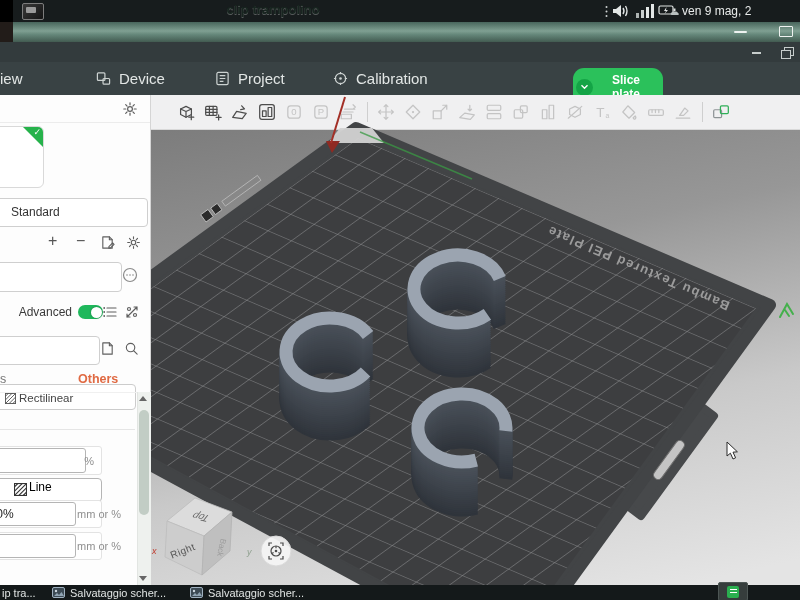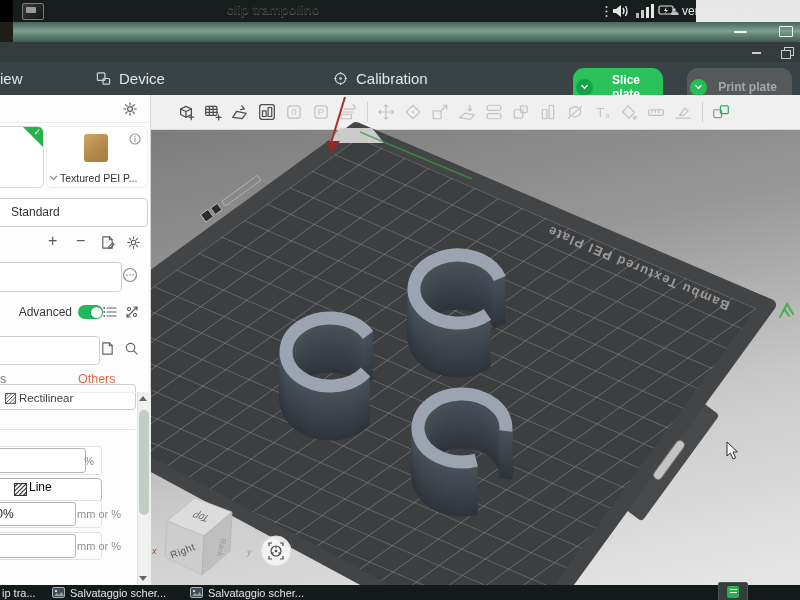--- a/index.html
+++ b/index.html
@@ -1,20 +1,20 @@
 <!DOCTYPE html>
 <html><head>
 <meta charset="utf-8">
 <style>
   html,body{margin:0;padding:0;background:#666;}
   #screen{position:relative;width:800px;height:600px;overflow:hidden;background:#e8e8e8;
           font-family:"Liberation Sans","DejaVu Sans",sans-serif;-webkit-font-smoothing:antialiased;}
   .abs{position:absolute;}
   
-  #sysbar{left:0;top:0;width:696px;height:22px;background:#171c1d;}
+  #sysbar{left:0;top:0;width:800px;height:22px;background:#171c1d;}
   #sysbar .blk{left:0;top:0;width:13px;height:22px;background:#000;}
   #launcher{left:22px;top:3px;width:20px;height:15px;border:1px solid #7d7d7d;border-radius:2px;
             background:linear-gradient(135deg,#3a3a3a,#141414);}
   #launcher::after{content:"";position:absolute;left:3px;top:3px;width:10px;height:6px;background:#9a9a9a;border-radius:1px;}
   .trayicon{color:#dfe3e2;}
   #clock{left:682px;top:4px;width:118px;color:#e8ebea;font-size:12px;white-space:nowrap;overflow:hidden;}
   
   #titlebar{left:0;top:22px;width:800px;height:20px;
     background:linear-gradient(180deg,#44605655 ,#44605655),linear-gradient(180deg,#4a685e 0%,#9dbfb0 45%,#779c8d 62%,#42594f 100%);}
   #titlebar .blk{left:0;top:0;width:13px;height:20px;background:#221c19;}
@@ -118,43 +118,42 @@
     <div class="navtab" style="left:0px">
       <span>iew</span>
     </div>
     <div class="navtab" style="left:96px">
       <svg viewBox="0 0 16 16">
           <rect x="1.5" y="2" width="8" height="8" rx="1"></rect>
           <rect x="7.5" y="8" width="7" height="6" rx="1"></rect>
         </svg>
       <span>Device</span>
     </div>
+    <div class="navtab" style="left:215px">
+      <svg viewBox="0 0 16 16">
+          <rect x="2" y="1.5" width="12" height="13" rx="1.5"></rect>
+          <path d="M5 5h6M5 8h6M5 11h4"></path>
+        </svg>
+      <span>Project</span>
+    </div>
     <div class="navtab" style="left:333px">
       <svg viewBox="0 0 16 16">
           <circle cx="8" cy="8" r="5.5"></circle>
           <circle cx="8" cy="8" r="1.4" fill="#ccd2d1" stroke="none"></circle>
           <path d="M8 1v2.5M8 12.5V15M1 8h2.5M12.5 8H15"></path>
         </svg>
       <span>Calibration</span>
     </div>
     <div class="pill" style="left:573px;width:90px;background:#2bc15b">
       <span class="chev" style="background:#14a446">
         <svg viewBox="0 0 10 7">
             <path d="M1.5 1.5 5 5l3.5-3.5"></path>
           </svg>
         </span>
       <span class="lbl" style="color:#fff">Slice plate</span>
-    </div>
-    <div class="pill" style="left:687px;width:105px;background:#56595a">
-      <span class="chev" style="background:#27bd56">
-        <svg viewBox="0 0 10 7">
-            <path d="M1.5 1.5 5 5l3.5-3.5"></path>
-          </svg>
-        </span>
-      <span class="lbl" style="color:#a4a8a8">Print plate</span>
     </div>
   </div>
 
   <div class="abs" id="vpbg"></div>
   <div class="abs" id="vptoolbar">
       <span class="tbico">
         <svg viewBox="0 0 16 16">
           <path d="M3.2 5.3 8 3l4.8 2.3v4.9L8 12.7l-4.8-2.5z"></path>
           <path d="M3.2 5.3 8 7.6l4.8-2.3M8 7.6v5.1"></path>
           <path d="M12.7 10.4v4.4M10.5 12.6h4.4"></path>
@@ -421,34 +420,20 @@
           <circle cx="8" cy="8" r="2.4"></circle>
           <path d="M8 1.8v2M8 12.2v2M1.8 8h2M12.2 8h2M3.7 3.7l1.4 1.4M10.9 10.9l1.4 1.4M12.3 3.7l-1.4 1.4M5.1 10.9l-1.4 1.4"></path>
         </svg></span>
     <div style="position:absolute;left:0;top:27px;width:150px;border-top:1px solid #ececec"></div>
 
     <div class="card" style="left:-30px;top:31px;width:72px;height:60px;border-color:#d9d9d9">
       <div style="position:absolute;right:0;top:0;width:0;height:0;border-top:20px solid #26b24b;border-left:20px solid transparent;border-top-right-radius:5px"></div>
       <div style="position:absolute;right:2px;top:0px;color:#fff;font-size:9px;font-weight:bold">✓</div>
     </div>
 
-    <div class="card" style="left:46px;top:31px;width:100px;height:60px;border-color:#efefef">
-      <div style="position:absolute;left:37px;top:7px;width:24px;height:28px;border-radius:3px;background:linear-gradient(145deg,#cda666,#b1874a 60%,#a87c3e)"></div>
-      <span class="icn" style="right:6px;top:4px;color:#9c9c9c">
-        <svg width="12" height="12" viewBox="0 0 12 12">
-            <circle cx="6" cy="6" r="5"></circle>
-            <path d="M6 5.2V9M6 3.2v.6"></path>
-          </svg></span>
-      <div style="position:absolute;left:2px;bottom:3px;width:95px;display:flex;align-items:center;gap:2px">
-        <svg width="9" height="6" viewBox="0 0 9 6" style="fill:none;stroke:#8a8a8a;stroke-width:1.2">
-            <path d="M1 1l3.5 3.5L8 1"></path>
-          </svg>
-        <span style="font-size:10.5px;color:#333;white-space:nowrap;overflow:hidden">Textured PEI P...</span>
-      </div>
-    </div>
 
     <div class="inbox" style="left:-20px;top:103px;width:166px;height:27px">
       <span class="seltext" style="position:absolute;left:30px;top:6px">Standard</span>
     </div>
 
     <span class="icn" style="left:48px;top:137px;font-size:16px;color:#555">+</span>
     <span class="icn" style="left:76px;top:137px;font-size:16px;color:#555">−</span>
     <span class="icn" style="left:100px;top:140px">
       <svg width="15" height="15" viewBox="0 0 16 16">
           <path d="M3 2h7l3 3v9H3z"></path>
@@ -493,21 +478,21 @@
           <path d="M10 2v3h3"></path>
         </svg></span>
     <span class="icn" style="left:124px;top:246px">
       <svg width="15" height="15" viewBox="0 0 16 16">
           <circle cx="7" cy="7" r="4.5"></circle>
           <path d="M10.5 10.5 14 14"></path>
         </svg></span>
 
     <div style="position:absolute;left:0;top:297px;width:150px;border-top:1px solid #f0f0f0"></div>
     <span style="position:absolute;left:0px;top:277px;width:6px;overflow:hidden;font-size:12.5px;color:#777">s</span>
-    <span style="position:absolute;left:78px;top:277px;font-size:12.5px;color:#e06a43;font-weight:normal">Others</span>
+    <span style="position:absolute;left:78px;top:277px;font-size:12.5px;color:#e06a43;font-weight:bold">Others</span>
 
     <div class="inbox" style="left:-20px;top:289px;width:154px;height:24px;z-index:-1;border-color:#cccccc">
       <svg width="11" height="11" viewBox="0 0 12 12" style="position:absolute;left:24px;top:8px;fill:none;stroke:#555;stroke-width:1">
           <rect x="0.5" y="0.5" width="11" height="11"></rect>
           <path d="M0 4 4 0M0 8 8 0M0 12 12 0M4 12 12 4M8 12 12 8"></path>
         </svg>
       <span style="position:absolute;left:38px;top:7px;font-size:11.5px;color:#444">Rectilinear</span>
     </div>
     <div style="position:absolute;left:0;top:334px;width:135px;border-top:1px solid #e5e5e5"></div>
 

